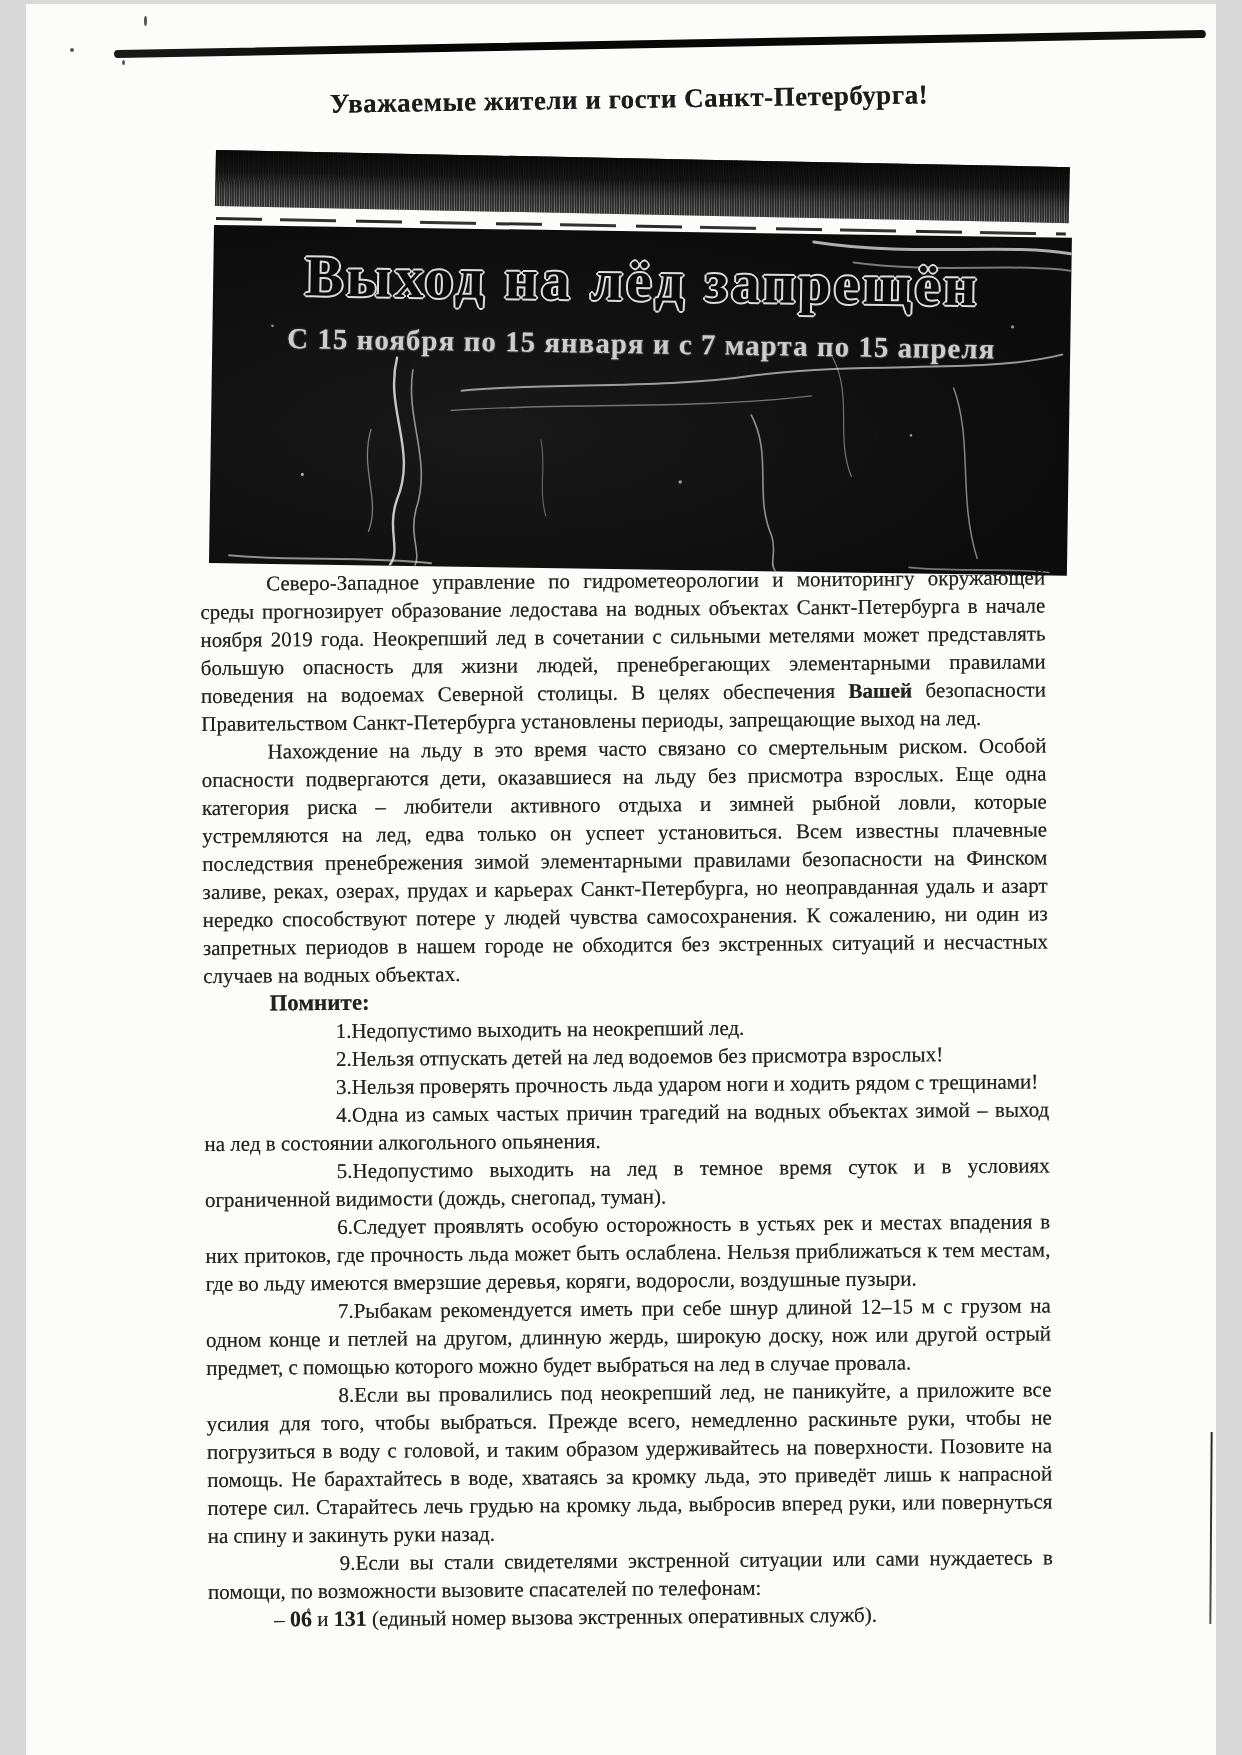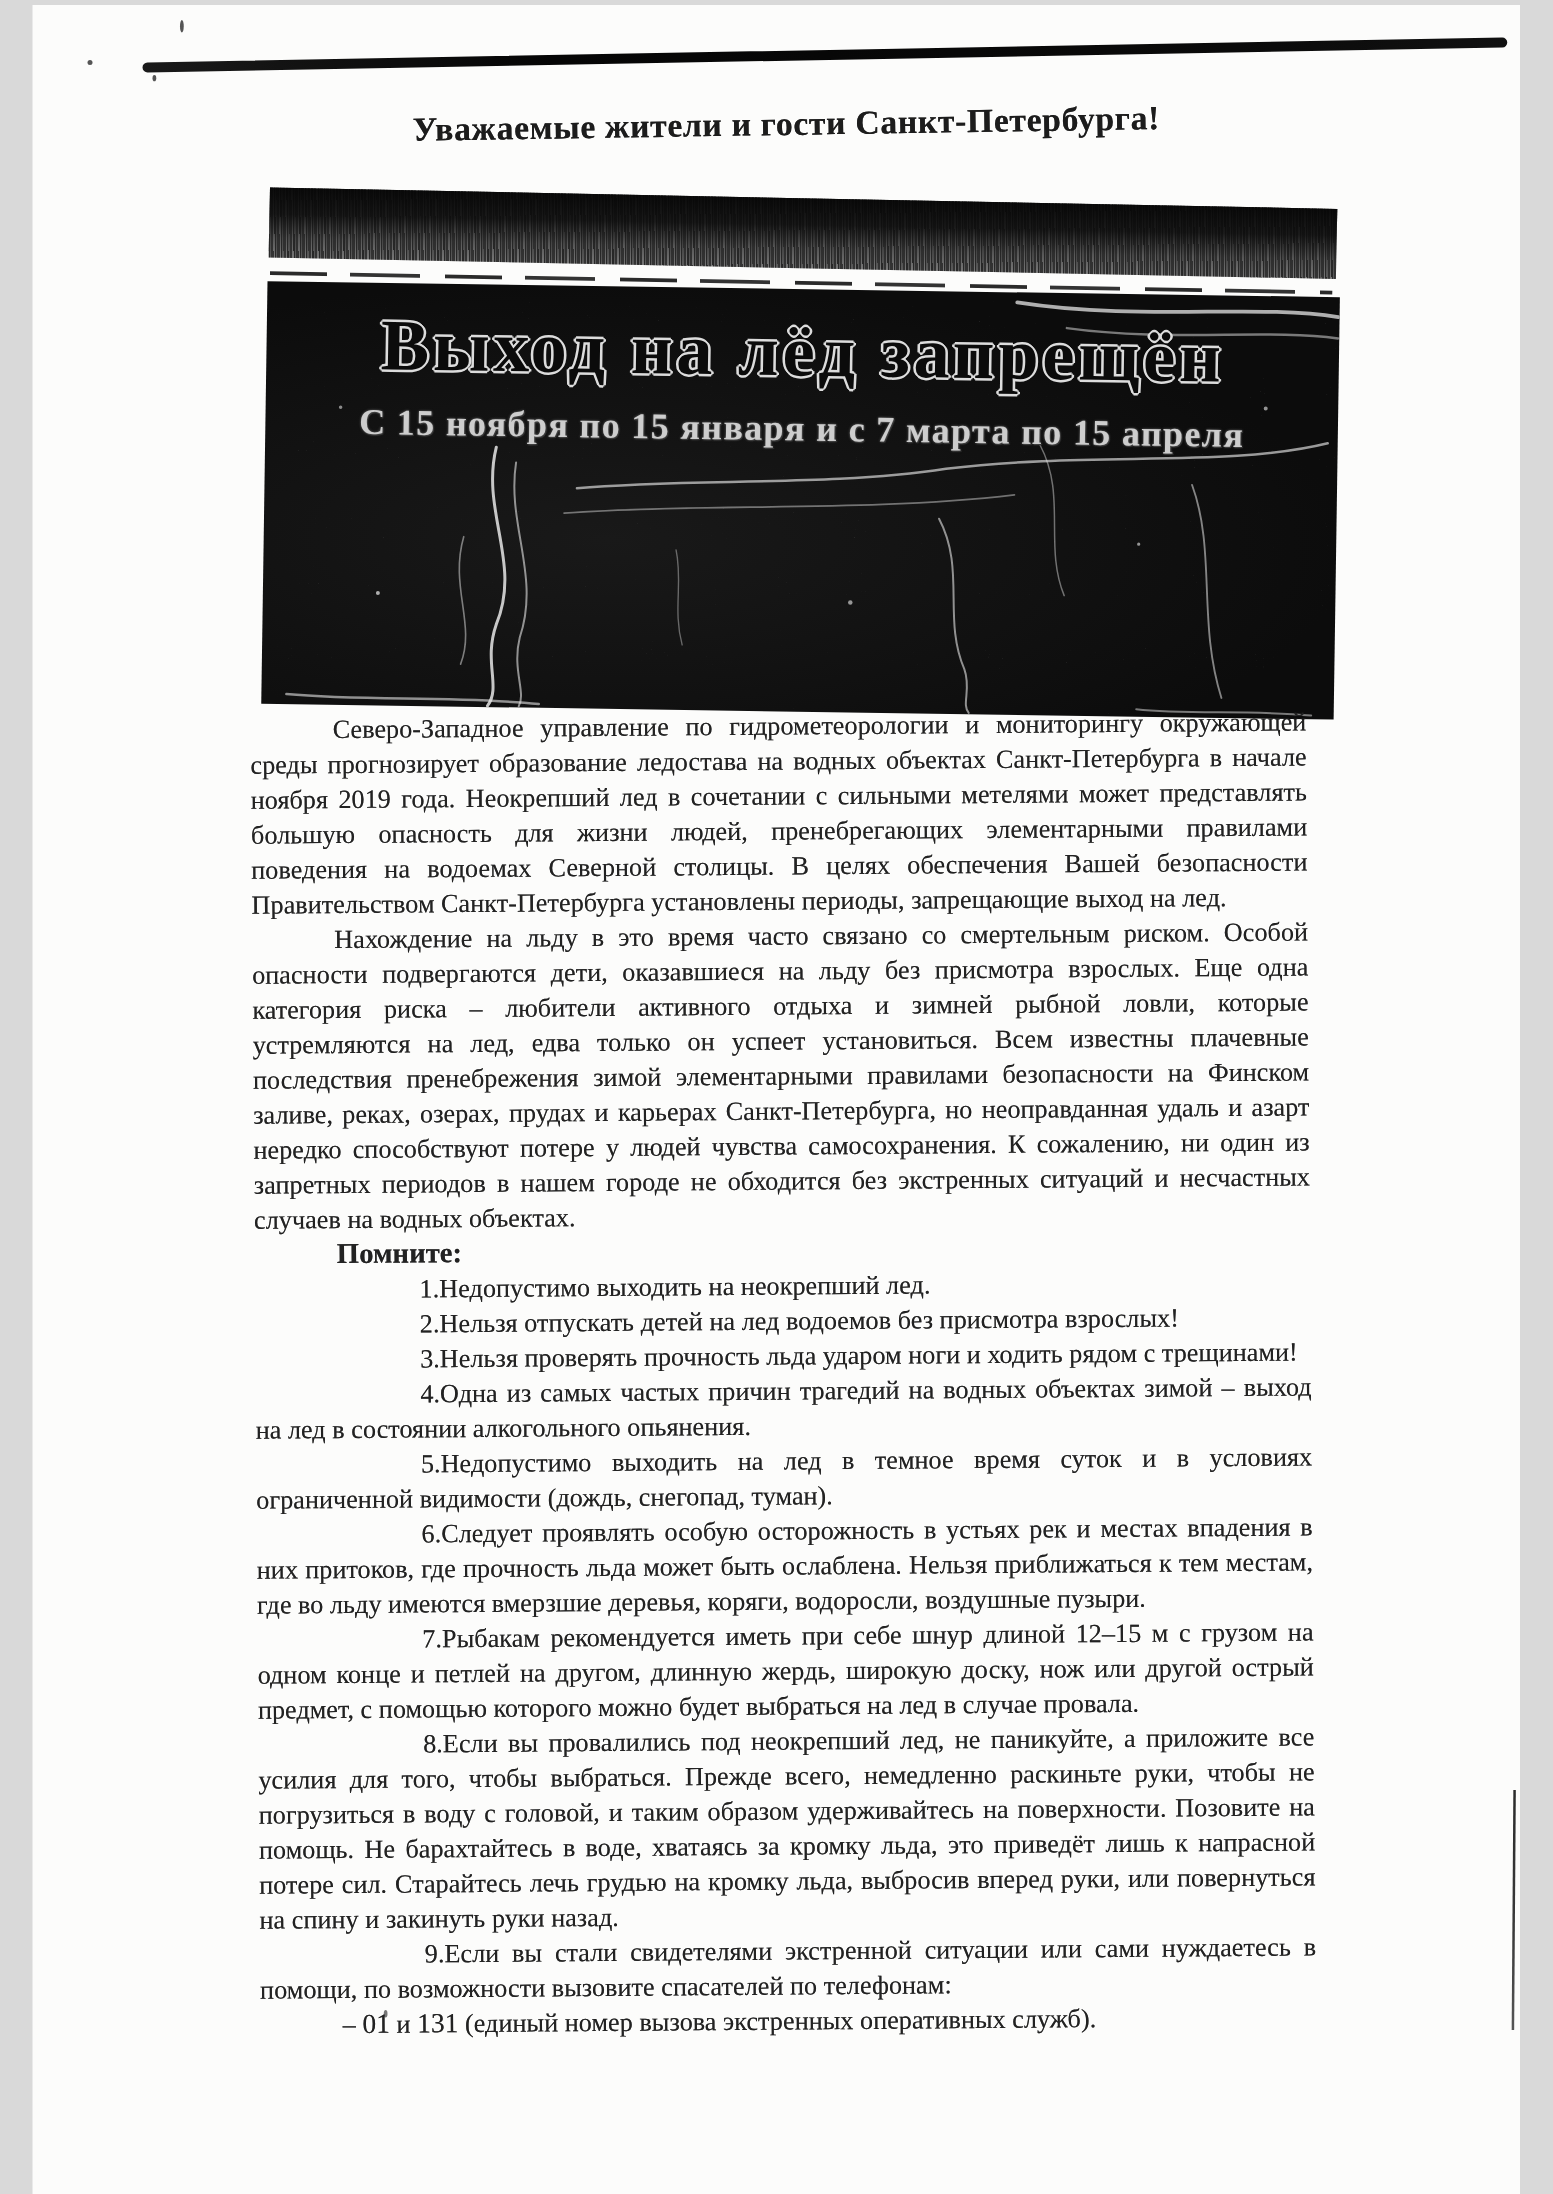--- a/index.html
+++ b/index.html
@@ -61,21 +61,21 @@
     text-shadow:0 0 2px #6f6f6f,1px 1px 0 #2a2a2a;
   }
   
   .body-text{
     position:absolute;left:174px;top:566px;width:845px;
     transform:rotate(-.45deg);transform-origin:left top;
     font-size:21px;line-height:28px;text-align:justify;
     color:#222;text-shadow:0 0 .4px rgba(0,0,0,.55);
   }
   .body-text p{margin:0;text-indent:66px;}
-  .bold{font-weight:normal;}
+  .bold{font-weight:bold;}
   .pomnite{font-weight:bold;text-indent:76px;font-size:23px;}
   .li{text-indent:56px;}
   .li .num{display:inline-block;min-width:58px;}
   .phone-line{text-indent:40px;}
   .phone-line .bold{font-size:22px;}
 </style>
 </head>
 <body>
 
 <div class="page">
@@ -141,16 +141,16 @@
     <p class="li"><span class="num">1.</span><span>Недопустимо выходить на неокрепший лед.</span></p>
     <p class="li"><span class="num">2.</span><span>Нельзя отпускать детей на лед водоемов без присмотра взрослых!</span></p>
     <p class="li"><span class="num">3.</span><span>Нельзя проверять прочность льда ударом ноги и ходить рядом с трещинами!</span></p>
     <p class="li"><span class="num">4.</span><span>Одна из самых частых причин трагедий на водных объектах зимой – выход на лед в состоянии алкогольного опьянения.</span></p>
     <p class="li"><span class="num">5.</span><span>Недопустимо выходить на лед в темное время суток и в условиях ограниченной видимости (дождь, снегопад, туман).</span></p>
     <p class="li"><span class="num">6.</span><span>Следует проявлять особую осторожность в устьях рек и местах впадения в них притоков, где прочность льда может быть ослаблена. Нельзя приближаться к тем местам, где во льду имеются вмерзшие деревья, коряги, водоросли, воздушные пузыри.</span></p>
     <p class="li"><span class="num">7.</span><span>Рыбакам рекомендуется иметь при себе шнур длиной 12–15 м с грузом на одном конце и петлей на другом, длинную жердь, широкую доску, нож или другой острый предмет, с помощью которого можно будет выбраться на лед в случае провала.</span></p>
     <p class="li"><span class="num">8.</span><span>Если вы провалились под неокрепший лед, не паникуйте, а приложите все усилия для того, чтобы выбраться. Прежде всего, немедленно раскиньте руки, чтобы не погрузиться в воду с головой, и таким образом удерживайтесь на поверхности. Позовите на помощь. Не барахтайтесь в воде, хватаясь за кромку льда, это приведёт лишь к напрасной потере сил. Старайтесь лечь грудью на кромку льда, выбросив вперед руки, или повернуться на спину и закинуть руки назад.</span></p>
     <p class="li"><span class="num">9.</span><span>Если вы стали свидетелями экстренной ситуации или сами нуждаетесь в помощи, по возможности вызовите спасателей по телефонам:</span></p>
 
-    <p class="phone-line"><span>– </span><span class="bold">01</span><span> и </span><span class="bold">131</span><span> (единый номер вызова экстренных оперативных служб).</span></p>
+    <p class="phone-line"><span>– </span><span class="bold">06</span><span> и </span><span class="bold">131</span><span> (единый номер вызова экстренных оперативных служб).</span></p>
   </div>
 
 </div>
 
 </body></html>

